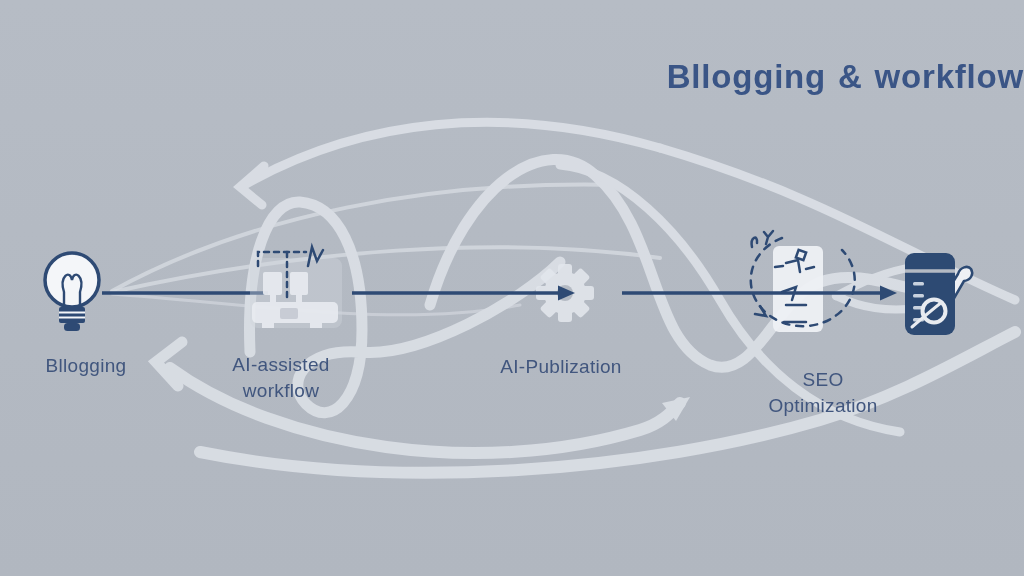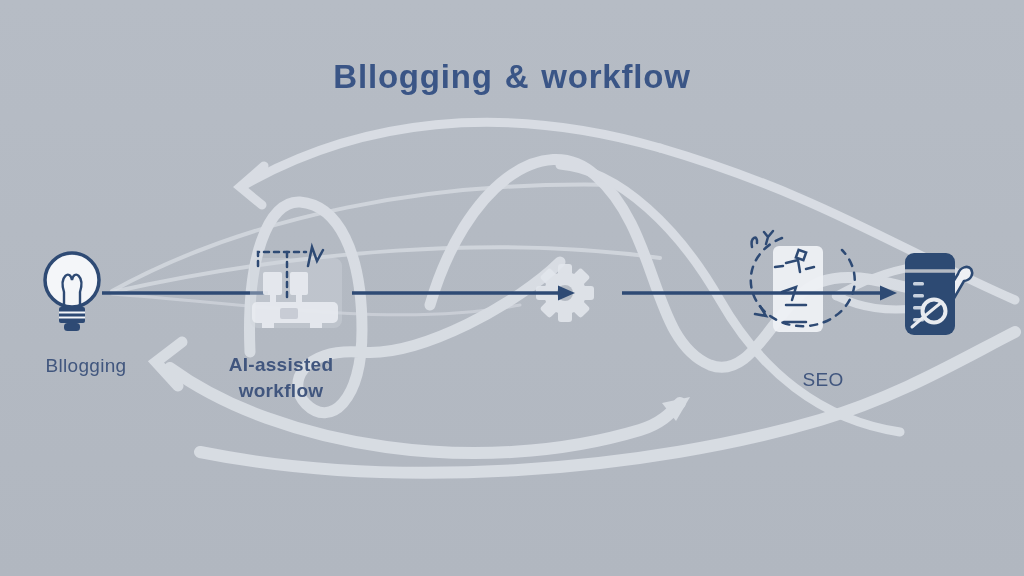--- a/index.html
+++ b/index.html
@@ -8,32 +8,32 @@
     font-family:"Liberation Sans", sans-serif;
     background:#b4bac3;
   }
   .canvas{
     position:relative;width:1024px;height:576px;
     background:linear-gradient(180deg,#b6bcc5 0%,#b3b9c2 60%,#b1b7c0 100%);
   }
   .canvas svg.art{position:absolute;left:0;top:0;}
   .title{
     position:absolute;left:0;right:0;top:58px;
-    text-align:center;
+    text-align:right;
     font-size:33px;font-weight:600;letter-spacing:.8px;word-spacing:2px;
     color:#3a5586;
   }
   .stage-label{
     position:absolute;
     text-align:center;
     font-size:19px;font-weight:500;letter-spacing:.3px;line-height:26px;
     color:#41567e;
   }
   .lbl-ideation{left:16px;width:140px;top:353px;}
-  .lbl-writing{left:201px;width:160px;top:352px;font-weight:bold;}
+  .lbl-writing{left:201px;width:160px;top:352px;}
   .lbl-publization{left:471px;width:180px;top:354px;}
   .lbl-seo{left:743px;width:160px;top:340px;margin-top:27px;}
 </style>
 </head>
 <body>
 
 <div class="canvas">
 
   <svg class="art" width="1024" height="576" viewBox="0 0 1024 576">
 
@@ -153,18 +153,22 @@
 
   <div class="stage-label lbl-ideation">
     <span>Bllogging</span>
   </div>
 
   <div class="stage-label lbl-writing">
     <div>AI-assisted</div>
     <div>workflow</div>
   </div>
 
+  <div class="stage-label lbl-publization">
+    <span>AI-Publization</span>
+  </div>
 
   <div class="stage-label lbl-seo">
     <div>SEO</div>
+    <div>Optimization</div>
   </div>
 
 </div>
 
 </body></html>

